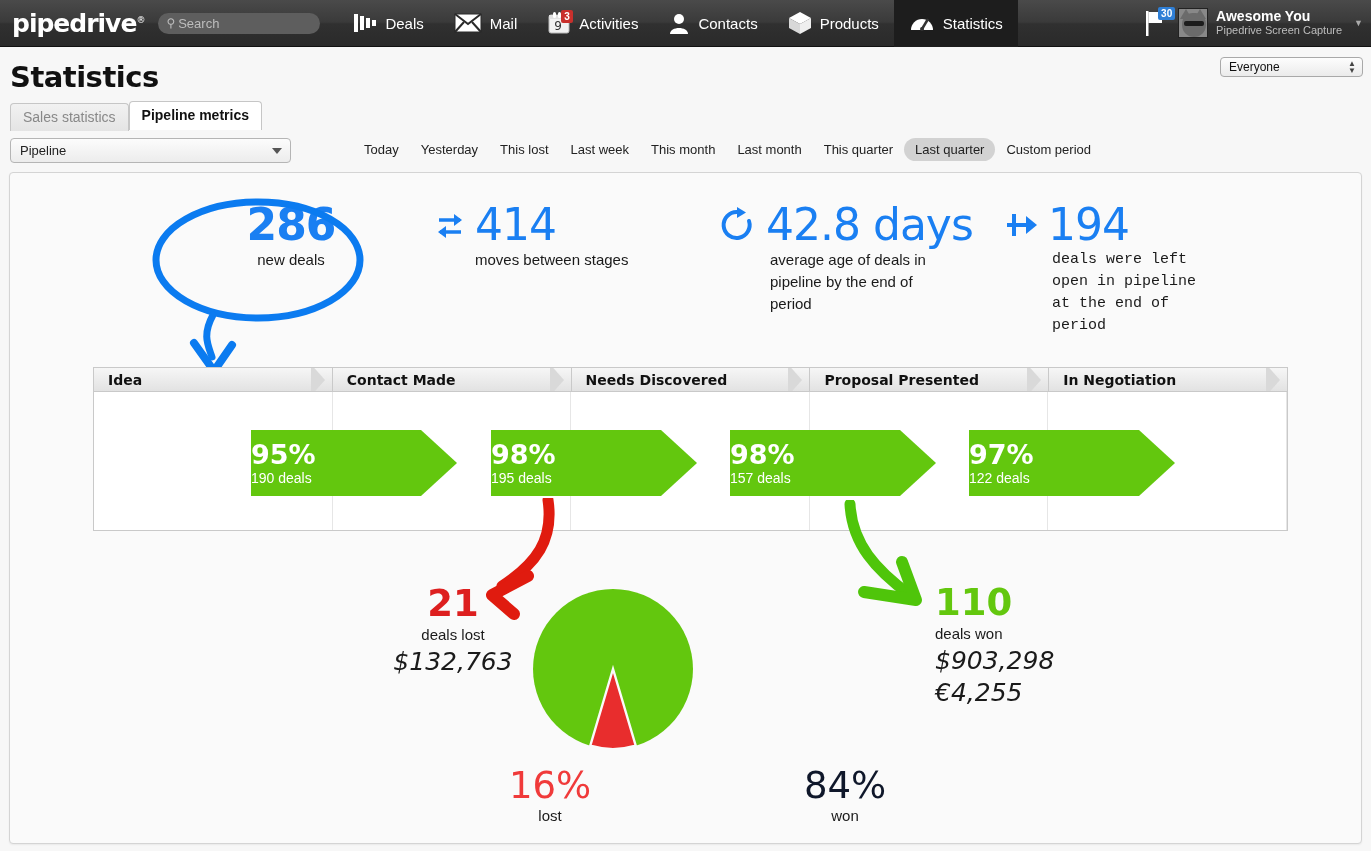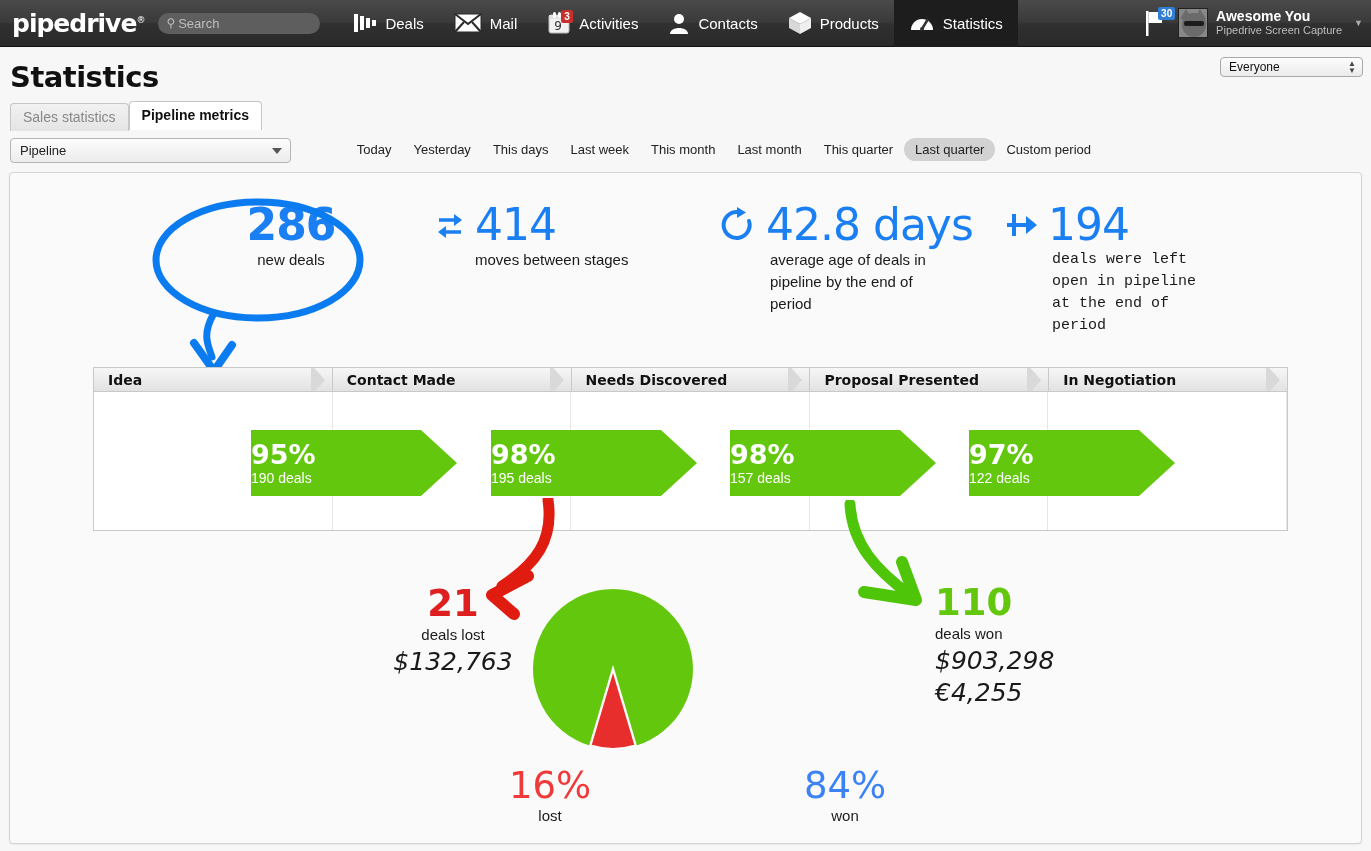--- a/index.html
+++ b/index.html
@@ -182,21 +182,21 @@
   .money { font-size: 25px; color: #1a1a1a; line-height: 32px;
            font-family: "DejaVu Sans", sans-serif; font-style: italic; }
 
   .pie { position: absolute; left: 523px; top: 416px; width: 160px; height: 160px; }
 
   .pctlost { position: absolute; left: 450px; top: 592px; width: 180px; text-align: center; }
   .pctwon  { position: absolute; left: 745px; top: 592px; width: 180px; text-align: center; }
   .pctbig { font-size: 37px; font-weight: normal; line-height: 42px;
             font-family: "DejaVu Sans", sans-serif; }
   .pctbig.red { color: #f03a3a; }
-  .pctbig.green { color: #3b82f6; }
+  .pctbig.green { color: #0f172a; }
   .pctsub { font-size: 15px; color: #1a1a1a; }
 </style>
 </head>
 <body>
 
 <div class="topnav">
   <div class="logo">
     <span>pipedrive</span><sup>®</sup>
   </div>
 
@@ -319,21 +319,21 @@
 
 <div class="filterrow">
   <div class="pipeline-sel">
     <span>Pipeline</span>
     <span class="caret"></span>
   </div>
 
   <div class="periods">
     <div class="period">Today</div>
     <div class="period">Yesterday</div>
-    <div class="period">This days</div>
+    <div class="period">This lost</div>
     <div class="period">Last week</div>
     <div class="period">This month</div>
     <div class="period">Last month</div>
     <div class="period">This quarter</div>
     <div class="period active">Last quarter</div>
     <div class="period">Custom period</div>
   </div>
 </div>
 
 <div class="panel">

